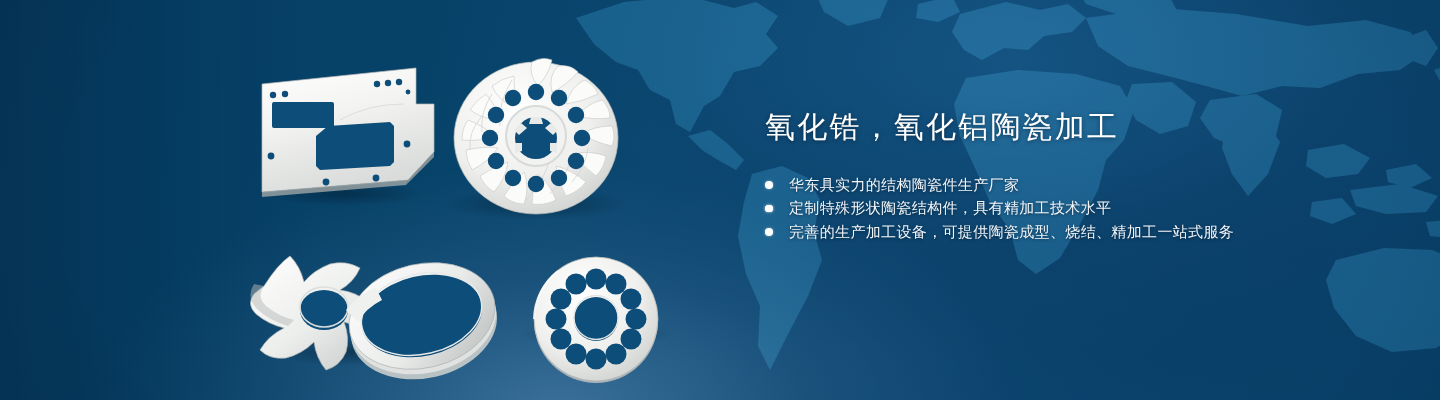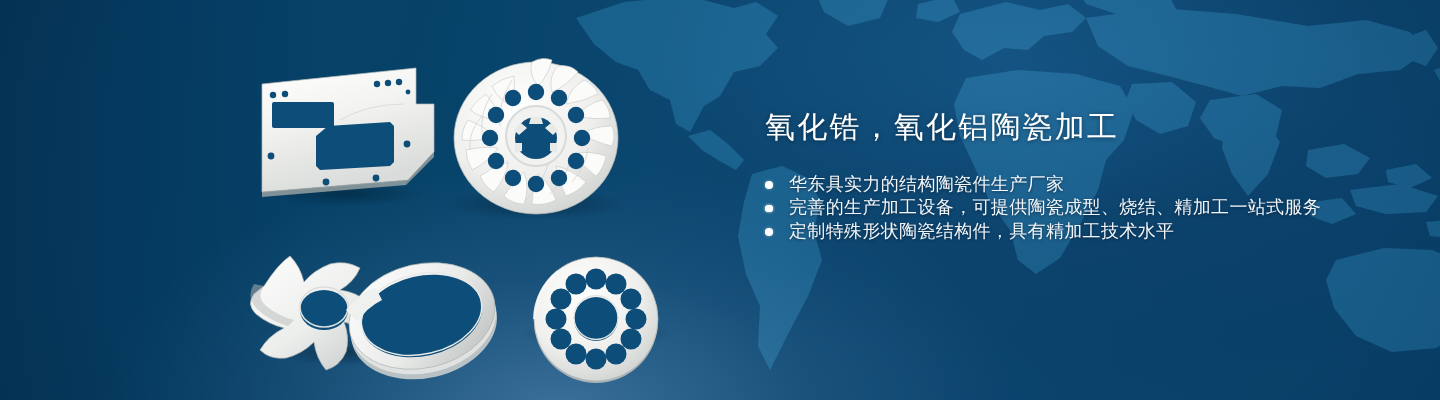--- a/index.html
+++ b/index.html
@@ -52,21 +52,21 @@
     font-weight:400;
     line-height:1.25;
     text-shadow:0 1px 4px rgba(0,16,32,.5);
     white-space:nowrap;
   }
   .bullets{list-style:none;margin:0;padding:0;margin-top:27px;}
   .bullets li{
     position:relative;
     padding-left:24px;
     color:#f2f6fa;
-    font-size:18px;
+    font-size:15px;
     line-height:23.5px;
     letter-spacing:.35px;
     text-shadow:0 1px 3px rgba(0,16,32,.55);
     white-space:nowrap;
   }
   .bullets li .dot{
     position:absolute;left:0;top:8.5px;
     width:7.5px;height:7.5px;border-radius:50%;
     background:#ffffff;
     box-shadow:0 0 3px rgba(255,255,255,.45);
@@ -288,22 +288,22 @@
     <ul class="bullets">
       <li>
         <span class="dot"></span>
         <span>华东具实力的结构陶瓷件生产厂家</span>
       </li>
       <li>
         <span class="dot"></span>
       </li>
       <li>
         <span class="dot"></span>
-        <span>完善的生产加工设备，可提供陶瓷成型、烧结、精加工一站式服务</span>
+        <span>定制特殊形状陶瓷结构件，具有精加工技术水平</span>
       </li>
       <li>
         <span class="dot"></span>
-        <span>定制特殊形状陶瓷结构件，具有精加工技术水平</span>
+        <span>完善的生产加工设备，可提供陶瓷成型、烧结、精加工一站式服务</span>
       </li>
     </ul>
   </div>
 
 </div>
 
 </body></html>

